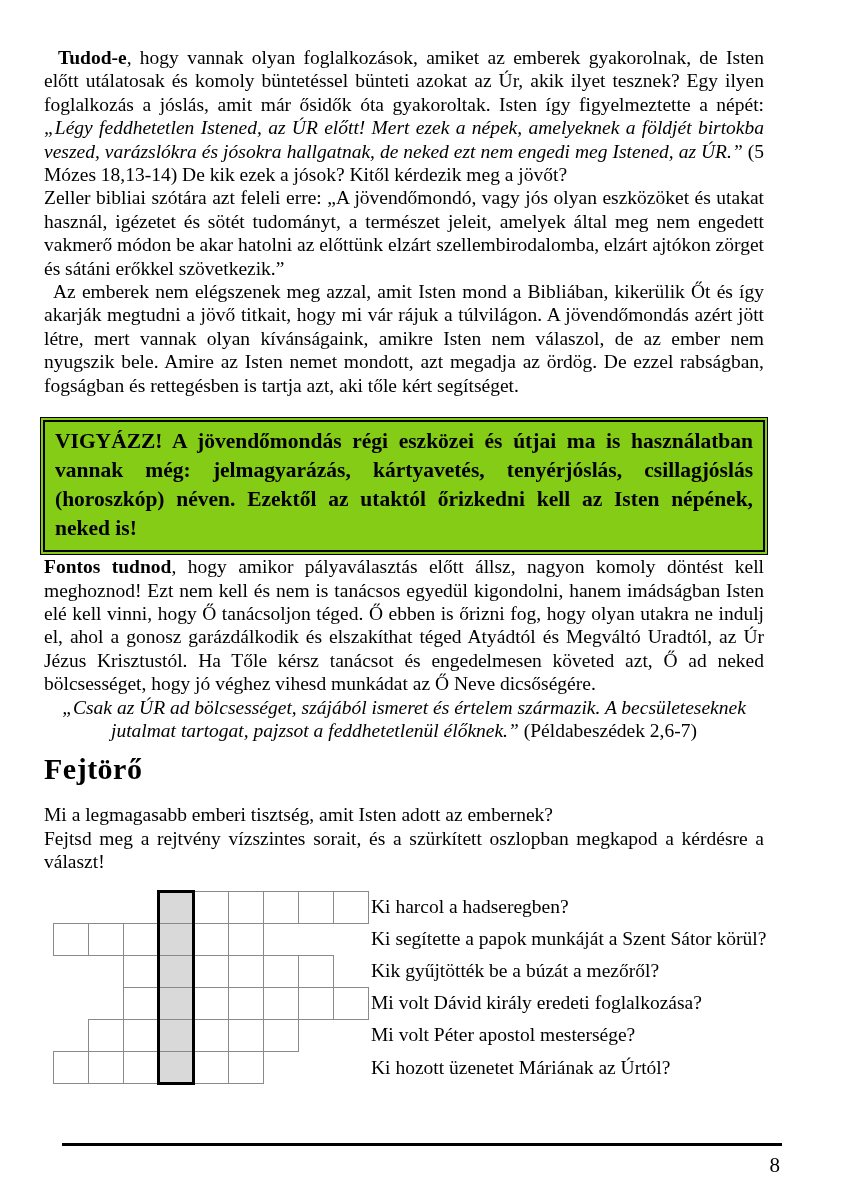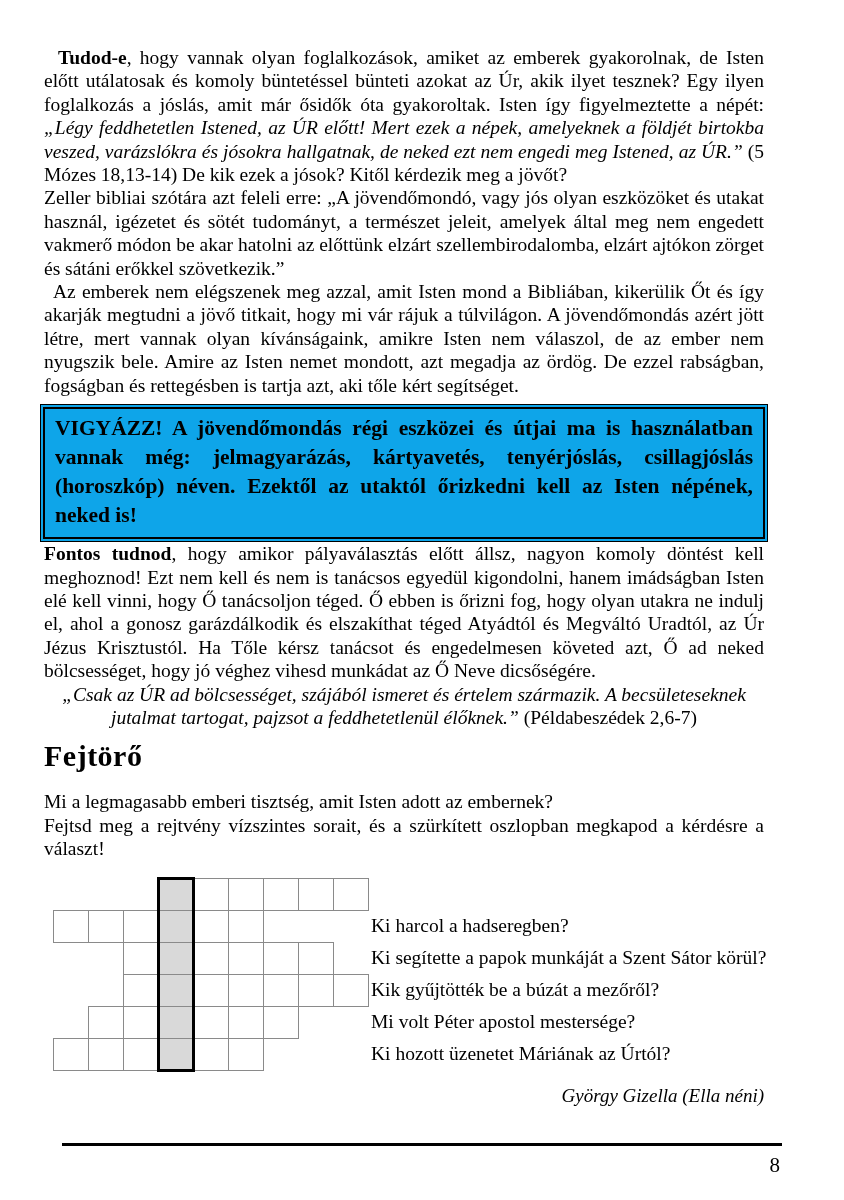--- a/index.html
+++ b/index.html
@@ -8,21 +8,21 @@
     background:#ffffff; color:#000;
     font-family:"Liberation Serif", serif;
     overflow:hidden;
   }
   .content{position:absolute; left:44px; top:46px; width:720px;}
   p.body{margin:0; font-size:19.5px; line-height:23.4px; text-align:justify;}
   .indent-lg{text-indent:14px;}
   .indent-sm{text-indent:9px;}
   .bold{font-weight:bold;}
   .ital{font-style:italic;}
-  .warning-box{margin:7px -4px 0 -4px; border:1px solid #000; padding:2px; background:#0ea5e9;}
+  .warning-box{margin:20px -4px 0 -4px; border:1px solid #000; padding:2px; background:#84cc16;}
   .warning-inner{border:2px solid #000; padding:5px 10px 7px 10px;}
   .warning-inner p{margin:0; font-weight:bold; font-size:21.5px; line-height:29px; text-align:justify;}
   .p4{margin-top:15px;}
   .quote{margin:0; font-size:19.5px; line-height:23.4px; text-align:center;}
   h1.heading{margin:10px 0 0 0; font-size:30px; font-weight:bold; letter-spacing:0.5px;}
   .intro{margin-top:17px;}
   .puzzle{margin-top:17px; display:flex; align-items:flex-end;}
   .grid{position:relative; flex:none; width:316px; height:193px; margin-left:9px;}
   .grid .shade{position:absolute;}
   .grid .cell{position:absolute; box-sizing:border-box; border:1px solid #8a8a8a; background:transparent;}
@@ -104,26 +104,26 @@
           <div class="cell" style="left: 70px; top: 160px; width: 36px; height: 33px; border-color: rgb(138, 138, 138);"></div>
           <div class="cell" style="left: 105px; top: 160px; width: 36px; height: 33px; border-color: rgb(138, 138, 138);"></div>
           <div class="cell" style="left: 140px; top: 160px; width: 36px; height: 33px; border-color: rgb(138, 138, 138);"></div>
           <div class="cell" style="left: 175px; top: 160px; width: 36px; height: 33px; border-color: rgb(138, 138, 138);"></div>
           <div class="frame" style="left: 104px; top: -1px; width: 38px; height: 195px; border-color: rgb(0, 0, 0);"></div>
         </div>
       <div class="clues">
         <div class="clue">Ki harcol a hadseregben?</div>
         <div class="clue">Ki segítette a papok munkáját a Szent Sátor körül?</div>
         <div class="clue">Kik gyűjtötték be a búzát a mezőről?</div>
+        <div class="clue">Mi volt Dávid király eredeti foglalkozása?</div>
         <div class="clue">Mi volt Péter apostol mestersége?</div>
         <div class="clue">Ki hozott üzenetet Máriának az Úrtól?</div>
       </div>
     </div>
 
-    <div class="author">György Gizella (Ella néni)</div>
 
   </div>
 
   <div class="footer">
     <div class="footer-rule"></div>
     <div class="footer-row">
       <span class="page-num">8</span>
     </div>
   </div>
 </div>

